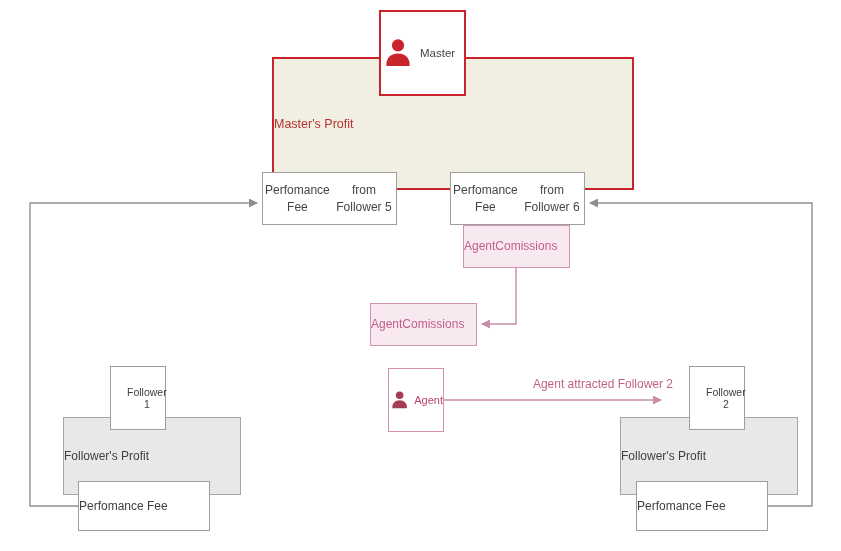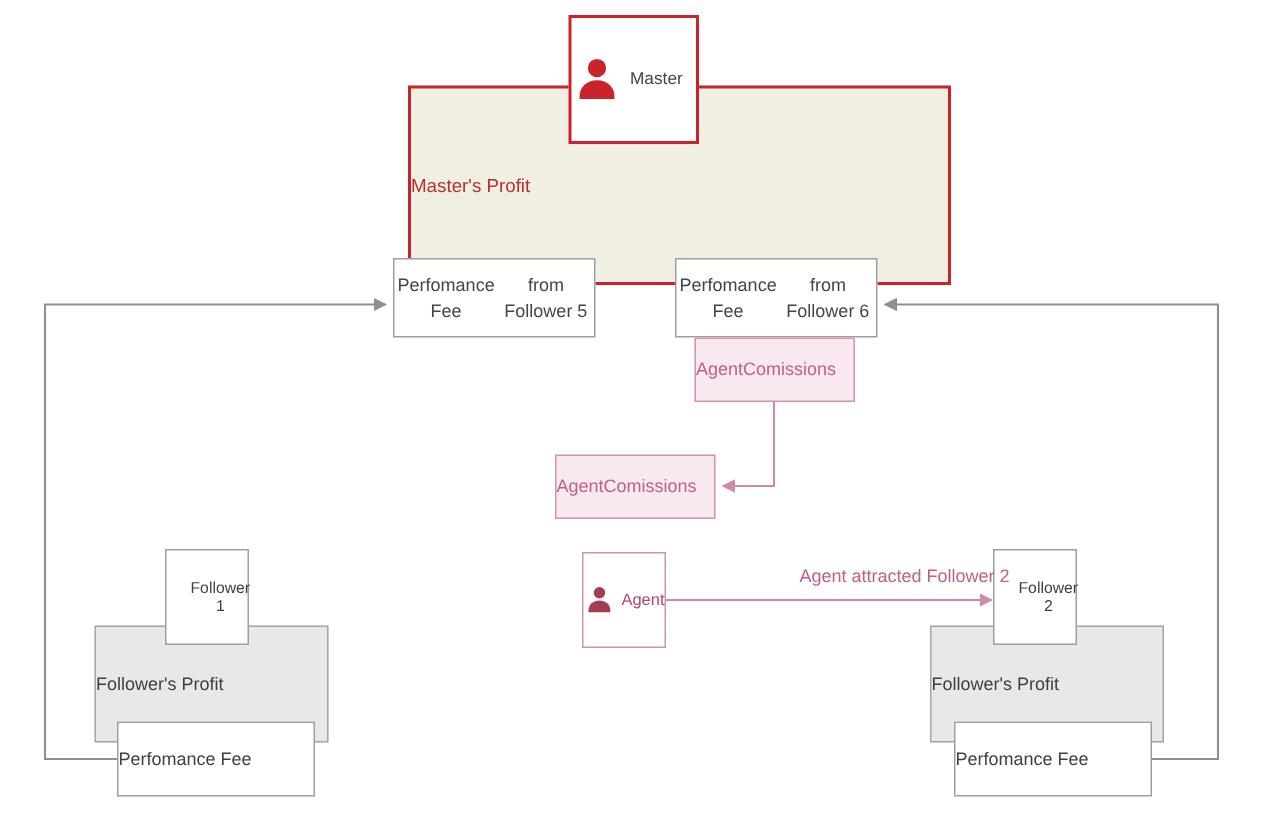--- a/index.html
+++ b/index.html
@@ -41,24 +41,24 @@
   .agent-node{
     left:388px;top:368px;width:56px;height:64px;
     border:1px solid #d193af;gap:4px;color:#b9446b;font-size:11px;
   }
   
   .follower-node{
     width:56px;height:64px;top:366px;
     border:1px solid #9e9e9e;gap:16px;color:#3f3f3f;font-size:10.5px;
   }
   .follower1-node{left:110px;}
-  .follower2-node{left:662px;}
+  .follower2-node{left:689px;}
   
   .profit-box{
-    width:156px;height:78px;top:417px;background:#e8e8e8;border:1px solid #a5a5a5;
+    width:178px;height:78px;top:417px;background:#e8e8e8;border:1px solid #a5a5a5;
     color:#3f3f3f;font-size:12px;z-index:1;
   }
   .profit-left{left:63px;}
   .profit-right{left:620px;}
   
   .pfee-box{
     width:132px;height:50px;top:481px;border:1px solid #9e9e9e;
     color:#3f3f3f;font-size:12px;z-index:2;
   }
   .pfee-left{left:78px;}

